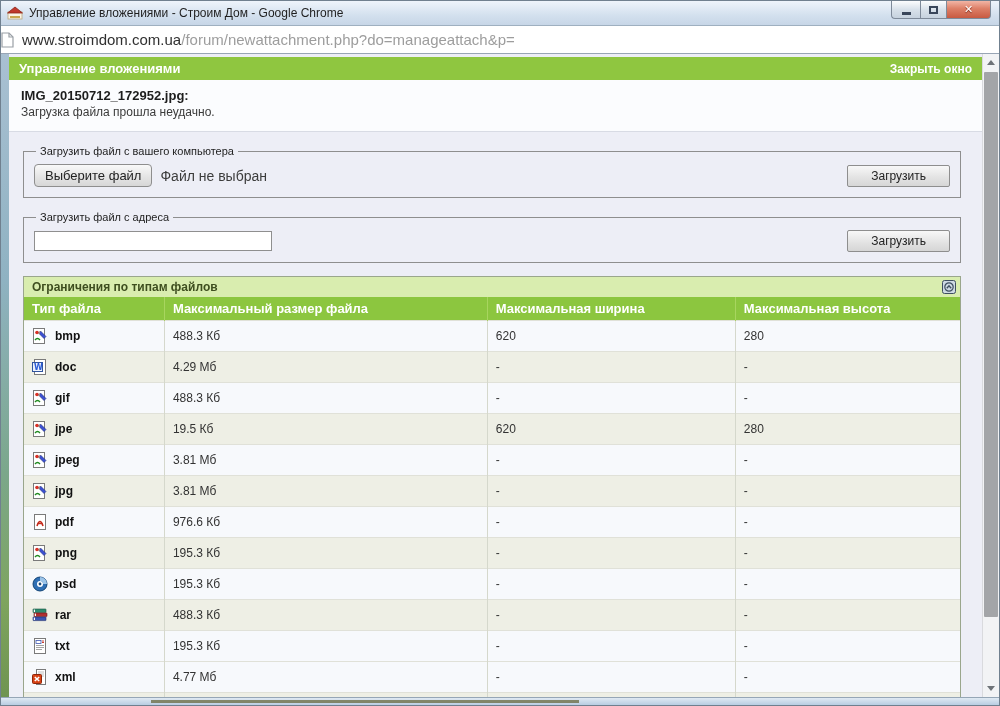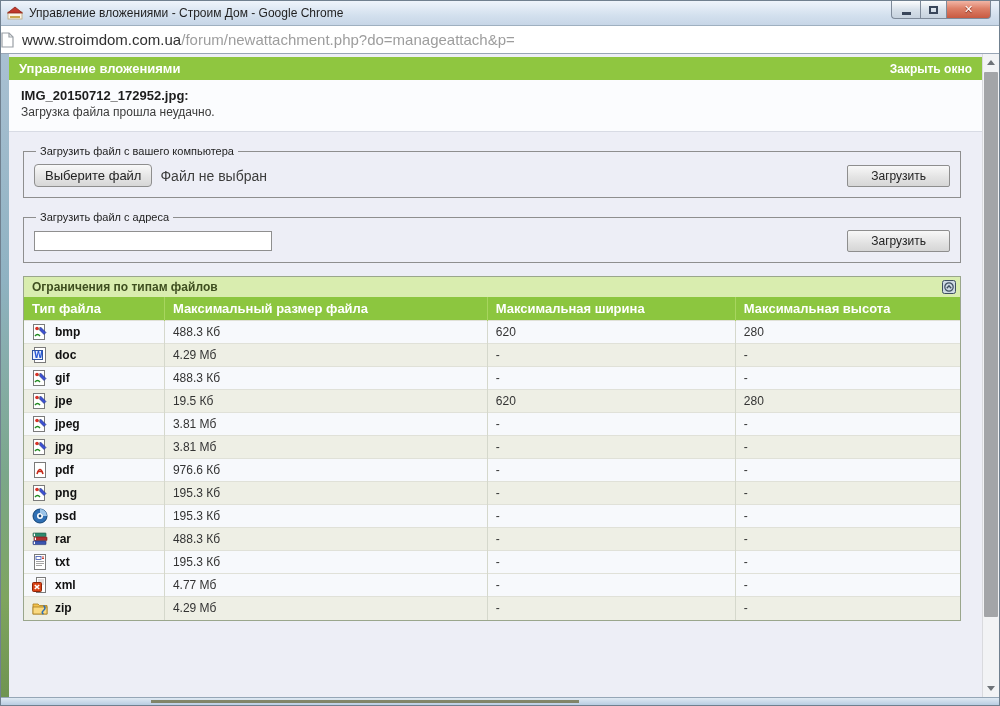--- a/index.html
+++ b/index.html
@@ -50,21 +50,21 @@
   .url-input { width:238px; height:20px; border:1px solid #8f8f8f; background:#fff; font-size:12px; padding:0 4px; }
 
   
   .limits { margin-top:13px; border:1px solid #9aa68c; background:#fff; }
   .limits-title { background:#d9edaf; color:#3e4e1f; font-weight:bold; font-size:12px; padding:3px 4px 3px 8px; display:flex; align-items:center; justify-content:space-between; }
   .collapse-btn { width:14px; height:14px; cursor:pointer; display:block; }
   table { width:100%; border-collapse:collapse; table-layout:fixed; }
   thead th { background:#8cc63f; color:#fff; font-weight:bold; font-size:13px; text-align:left; padding:4px 8px; border-left:1px solid #a8d55f; }
   thead th:first-child { border-left:none; }
   th.c1 { width:15%; } th.c2 { width:34.5%; } th.c3 { width:26.5%; } th.c4 { width:24%; }
-  tbody td { font-size:12px; color:#333; padding:0 8px; height:23px; border-left:1px solid #d5d8cc; border-top:1px solid #e0e1d8; }
+  tbody td { font-size:12px; color:#333; padding:0 8px; height:31px; border-left:1px solid #d5d8cc; border-top:1px solid #e0e1d8; }
   tbody td:first-child { border-left:none; }
   tbody tr.odd  td { background:#f7f9fc; }
   tbody tr.even td { background:#eeefe5; }
   .type-cell { display:flex; align-items:center; gap:7px; }
   .type-cell b { color:#111; font-size:12px; }
   .ficon { width:16px; height:16px; flex:0 0 16px; display:inline-block; }
   .ficon svg { display:block; }
 
   
   .scrollbar { width:17px; flex:0 0 17px; background:#f2f3f5; border-left:1px solid #d9dade; display:flex; flex-direction:column; }

